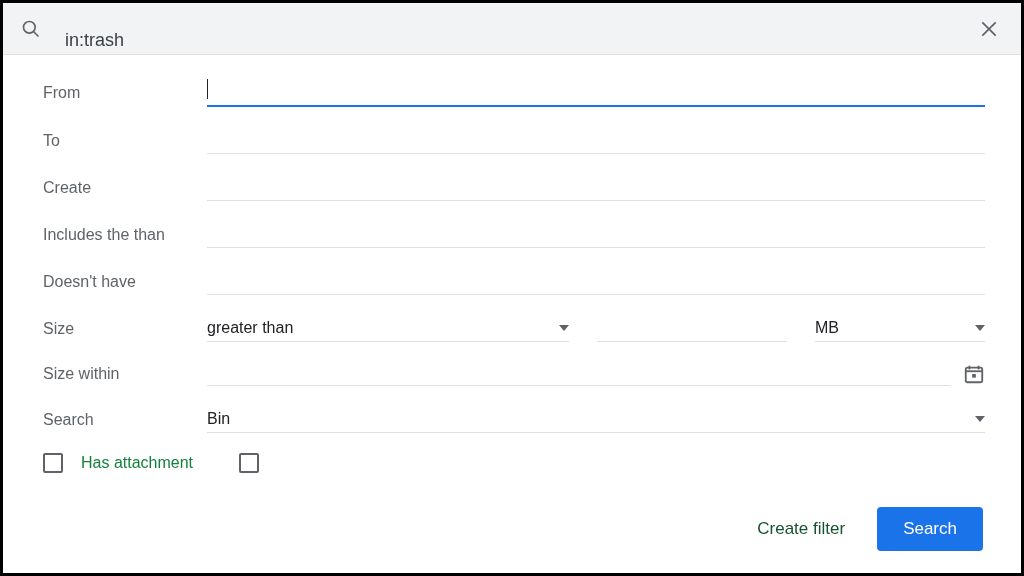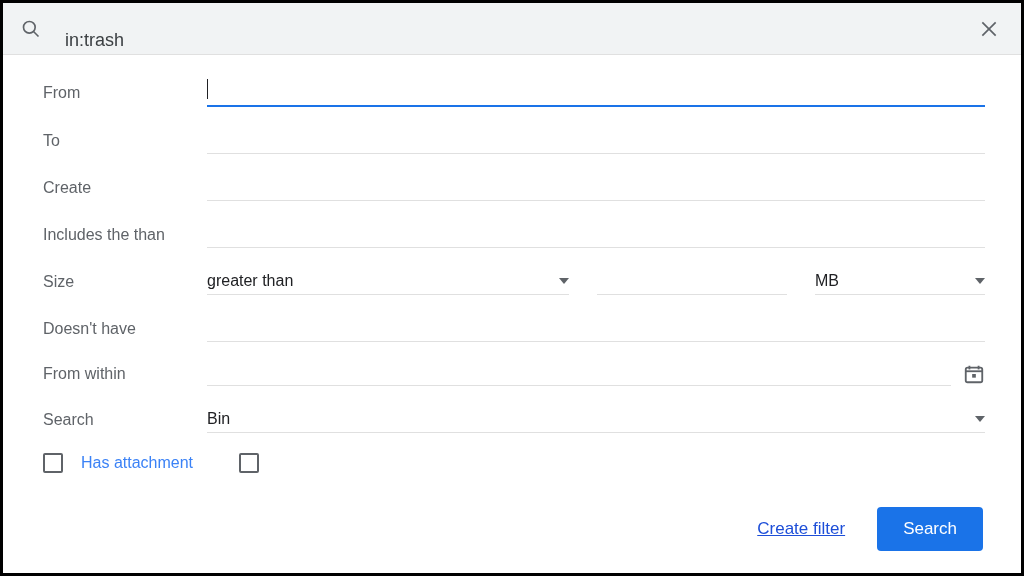--- a/index.html
+++ b/index.html
@@ -114,43 +114,42 @@
   .check-row {
     display: flex;
     align-items: center;
     margin-top: 18px;
     gap: 46px;
   }
   .checkitem {
     display: flex;
     align-items: center;
     gap: 18px;
-    color: #3b82f6;
+    color: #15803d;
     font-size: 16px;
     cursor: pointer;
   }
   .cbox {
     width: 20px;
     height: 20px;
     border: 2px solid #5f6368;
     border-radius: 2px;
   }
   .footer {
     display: flex;
     justify-content: flex-end;
     align-items: center;
     gap: 32px;
     margin-top: 34px;
     padding-right: 2px;
   }
   .link-btn {
-    color: #1d4ed8;
+    color: #14532d;
     font-size: 17px;
     cursor: pointer;
-    text-decoration: underline;
   }
   .primary-btn {
     background: #1a73e8;
     color: #fff;
     font-size: 17px;
     border: none;
     border-radius: 4px;
     padding: 12px 26px;
     cursor: pointer;
   }
@@ -199,48 +198,48 @@
     </div>
   </div>
 
   <div class="row">
     <div class="label">Includes the than</div>
     <div class="field">
       <input class="text" value="" style="">
     </div>
   </div>
 
+  <div class="row">
+    <div class="label">Doesn't have</div>
+    <div class="field">
+      <input class="text" value="" style="">
+    </div>
+  </div>
+
   <div class="row size-row">
     <div class="label">Size</div>
     <div class="col-a">
       <div class="select">
         <span class="sel-text">greater than</span>
         <span class="tri"></span>
       </div>
     </div>
     <div class="col-b">
       <input class="text" value="" style="">
     </div>
     <div class="col-c">
       <div class="select">
         <span class="sel-text">MB</span>
         <span class="tri"></span>
       </div>
     </div>
   </div>
 
-  <div class="row">
-    <div class="label">Doesn't have</div>
-    <div class="field">
-      <input class="text" value="" style="">
-    </div>
-  </div>
-
   <div class="row date-row">
-    <div class="label">From within</div>
+    <div class="label">Size within</div>
     <div class="col-b">
       <div class="date-under"></div>
       <span class="calendar">
         <svg width="22" height="22" viewBox="0 0 24 24" fill="none">
             <rect x="3" y="5" width="18" height="16" rx="2" stroke="#5f6368" stroke-width="2"></rect>
             <rect x="10" y="12" width="4" height="4" fill="#5f6368"></rect>
             <line x1="3" y1="9" x2="21" y2="9" stroke="#5f6368" stroke-width="2"></line>
             <line x1="7" y1="3" x2="7" y2="7" stroke="#5f6368" stroke-width="2"></line>
             <line x1="17" y1="3" x2="17" y2="7" stroke="#5f6368" stroke-width="2"></line>
           </svg>

